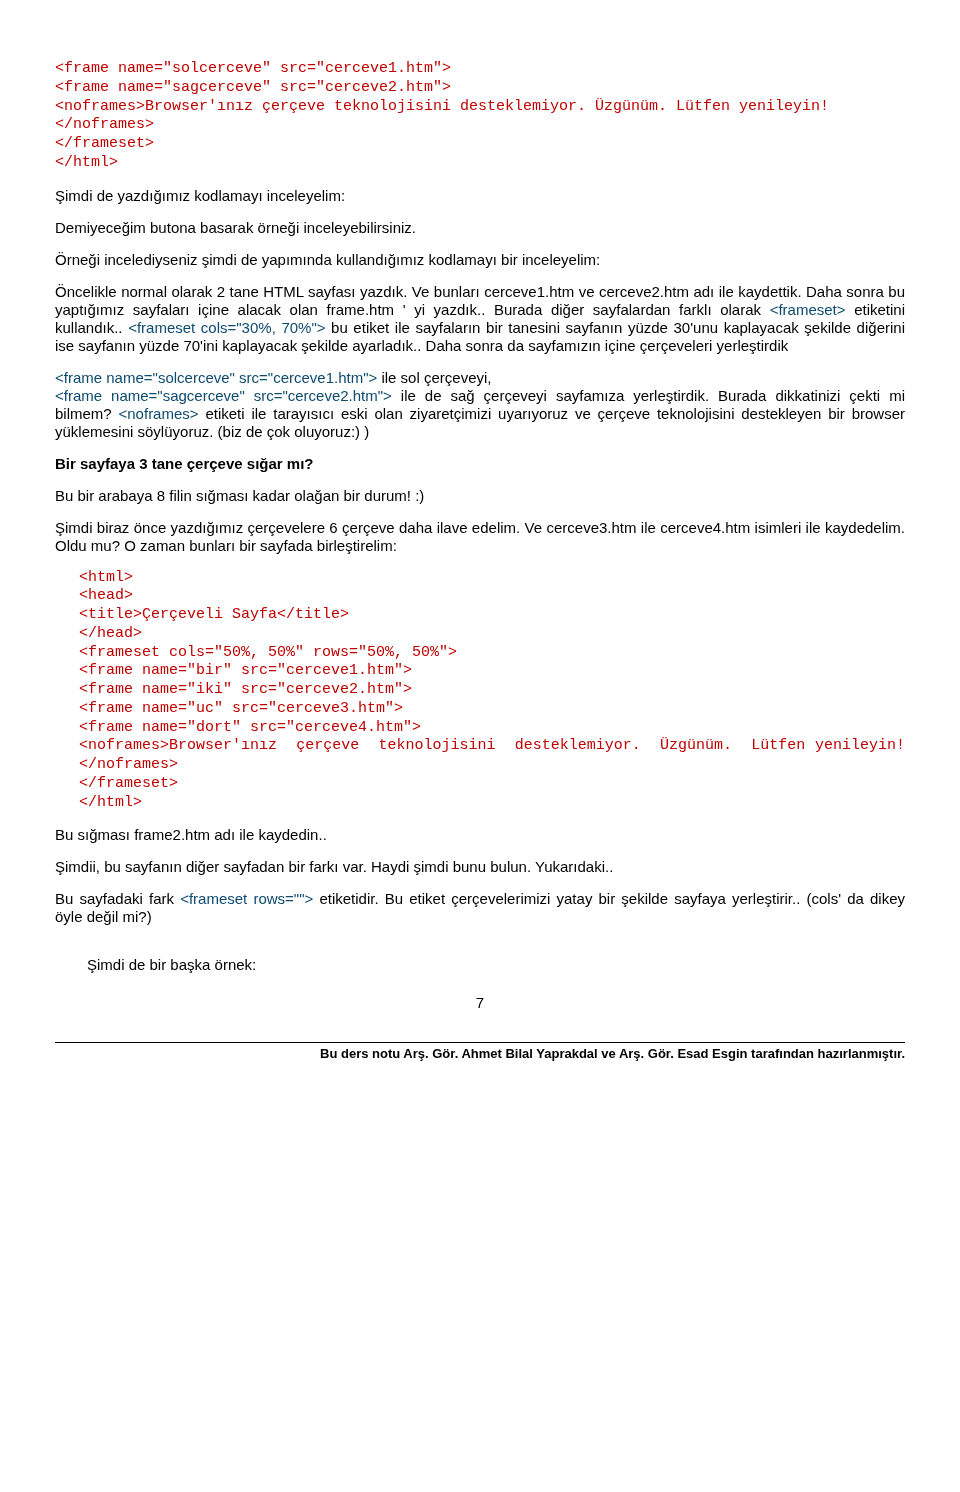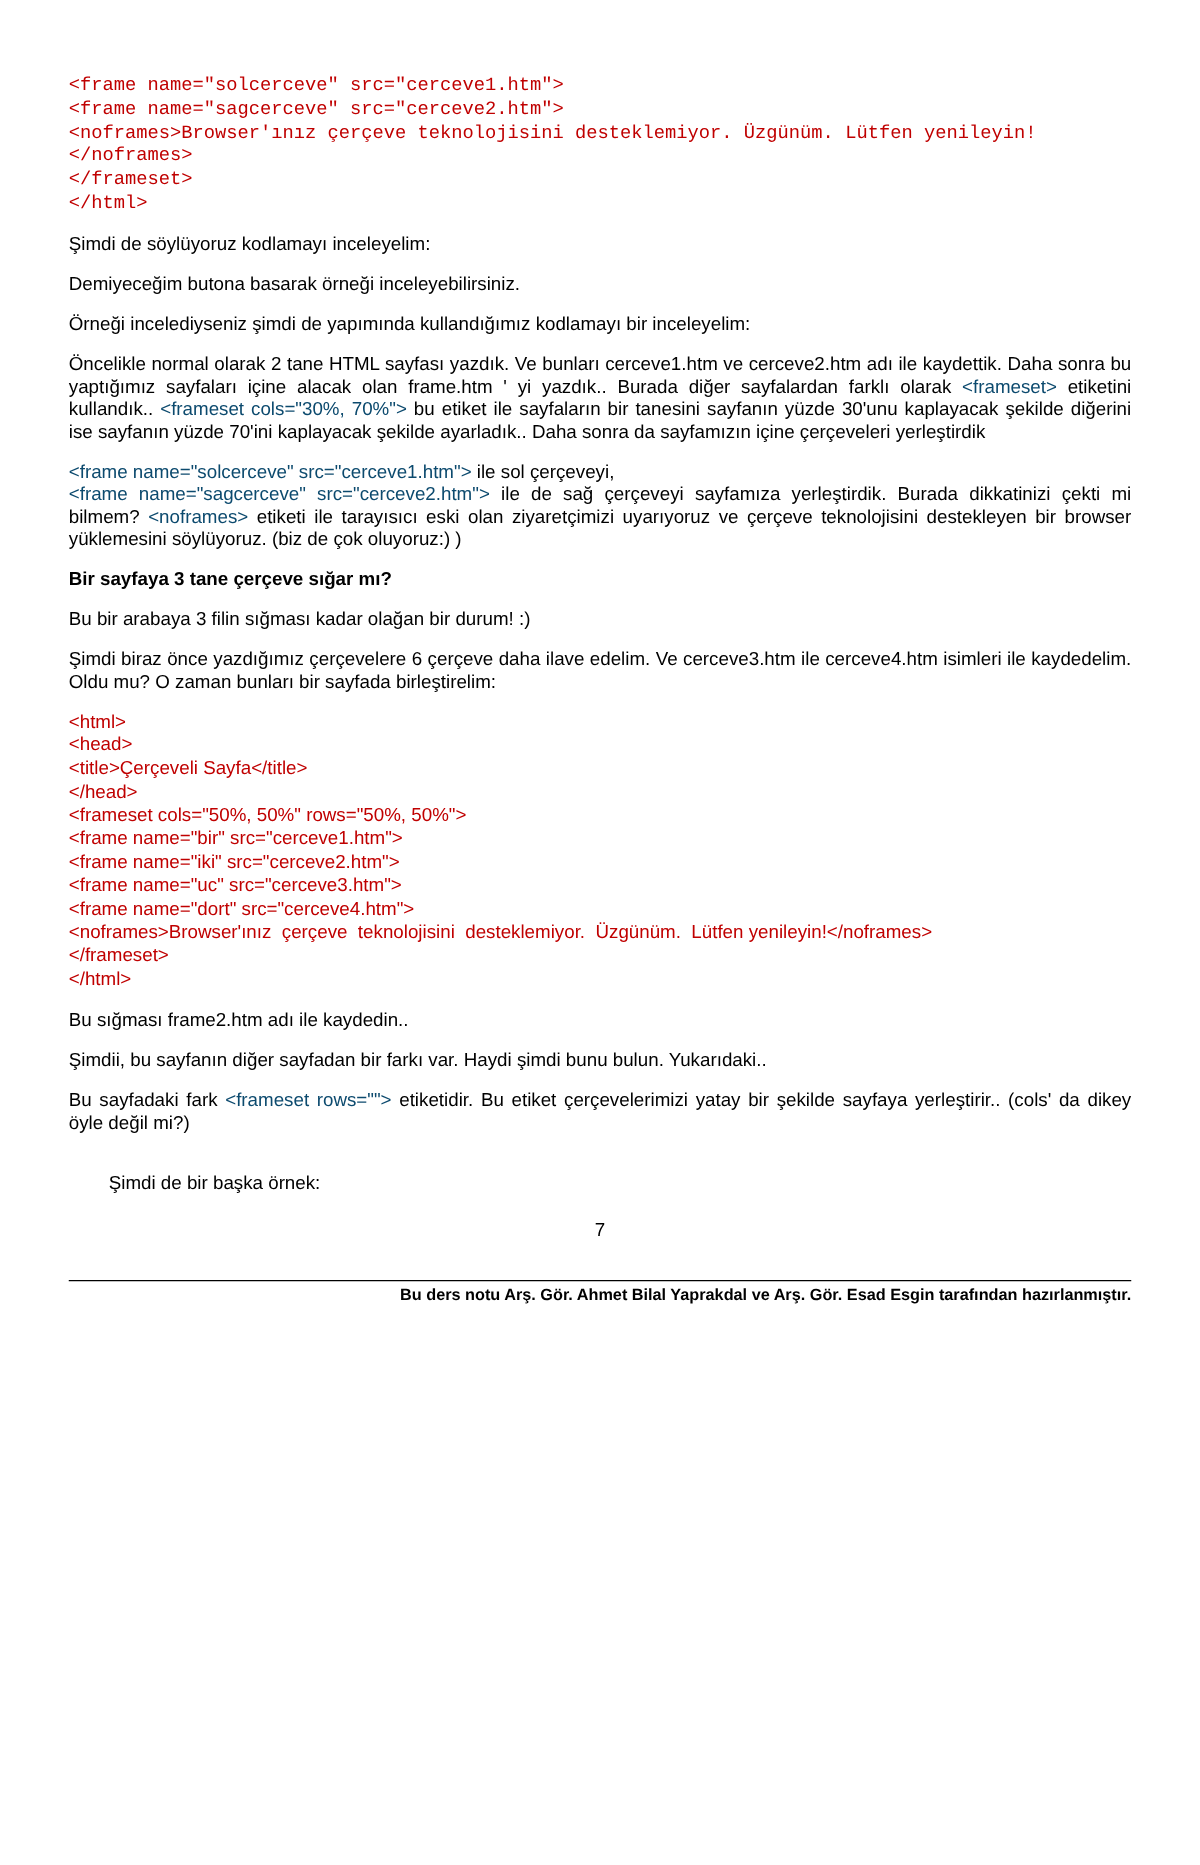--- a/index.html
+++ b/index.html
@@ -14,26 +14,27 @@
     box-sizing: border-box;
   }
   .code {
     font-family: "Courier New", Courier, monospace;
     color: #c00000;
     font-size: 15px;
     line-height: 1.25;
     white-space: pre-wrap;
   }
   .code-block {
-    font-family: Liberation Sans, sans-serif;
+    font-family: Liberation Mono, monospace;
     color: #c00000;
     font-size: 15px;
     line-height: 1.25;
     text-align: justify;
     text-justify: inter-word;
+    margin-left: 24px;
   }
   .para {
     margin: 14px 0;
     text-align: justify;
     text-justify: inter-word;
   }
   .red { color: #0c4a6e; }
   .bold { font-weight: bold; }
   .footer {
     margin-top: 30px;
@@ -51,38 +52,38 @@
 </style>
 </head>
 <body>
 
 <div class="code">&lt;frame name="solcerceve" src="cerceve1.htm"&gt;
 &lt;frame name="sagcerceve" src="cerceve2.htm"&gt;
 &lt;noframes&gt;Browser'ınız çerçeve teknolojisini desteklemiyor. Üzgünüm. Lütfen yenileyin!&lt;/noframes&gt;
 &lt;/frameset&gt;
 &lt;/html&gt;</div>
 
-<div class="para">Şimdi de söylüyoruz kodlamayı inceleyelim:</div>
+<div class="para">Şimdi de yazdığımız kodlamayı inceleyelim:</div>
 
 <div class="para">Demiyeceğim butona basarak örneği inceleyebilirsiniz.</div>
 
 <div class="para">Örneği incelediyseniz şimdi de yapımında kullandığımız kodlamayı bir inceleyelim:</div>
 
 <div class="para">
   <span>Öncelikle normal olarak 2 tane HTML sayfası yazdık. Ve bunları cerceve1.htm ve cerceve2.htm adı ile kaydettik. Daha sonra bu yaptığımız sayfaları içine alacak olan frame.htm ' yi yazdık.. Burada diğer sayfalardan farklı olarak </span><span class="red">&lt;frameset&gt;</span><span> etiketini kullandık.. </span><span class="red">&lt;frameset cols="30%, 70%"&gt;</span><span> bu etiket ile sayfaların bir tanesini sayfanın yüzde 30'unu kaplayacak şekilde diğerini ise sayfanın yüzde 70'ini kaplayacak şekilde ayarladık.. Daha sonra da sayfamızın içine çerçeveleri yerleştirdik</span>
 </div>
 
 <div class="para">
   <span class="red">&lt;frame name="solcerceve" src="cerceve1.htm"&gt;</span><span> ile sol çerçeveyi,</span><br>
   <span class="red">&lt;frame name="sagcerceve" src="cerceve2.htm"&gt;</span><span> ile de sağ çerçeveyi sayfamıza yerleştirdik. Burada dikkatinizi çekti mi bilmem? </span><span class="red">&lt;noframes&gt;</span><span> etiketi ile tarayısıcı eski olan ziyaretçimizi uyarıyoruz ve çerçeve teknolojisini destekleyen bir browser yüklemesini söylüyoruz. (biz de çok oluyoruz:) )</span>
 </div>
 
 <div class="para bold">Bir sayfaya 3 tane çerçeve sığar mı?</div>
 
-<div class="para">Bu bir arabaya 3 filin sığması kadar olağan bir durum! :)</div>
+<div class="para">Bu bir arabaya 8 filin sığması kadar olağan bir durum! :)</div>
 
 <div class="para">Şimdi biraz önce yazdığımız çerçevelere 6 çerçeve daha ilave edelim. Ve cerceve3.htm ile cerceve4.htm isimleri ile kaydedelim. Oldu mu? O zaman bunları bir sayfada birleştirelim:</div>
 
 <div class="code-block" style="white-space:pre-wrap;">&lt;html&gt;
 &lt;head&gt;
 &lt;title&gt;Çerçeveli Sayfa&lt;/title&gt;
 &lt;/head&gt;
 &lt;frameset cols="50%, 50%" rows="50%, 50%"&gt;
 &lt;frame name="bir" src="cerceve1.htm"&gt;
 &lt;frame name="iki" src="cerceve2.htm"&gt;

